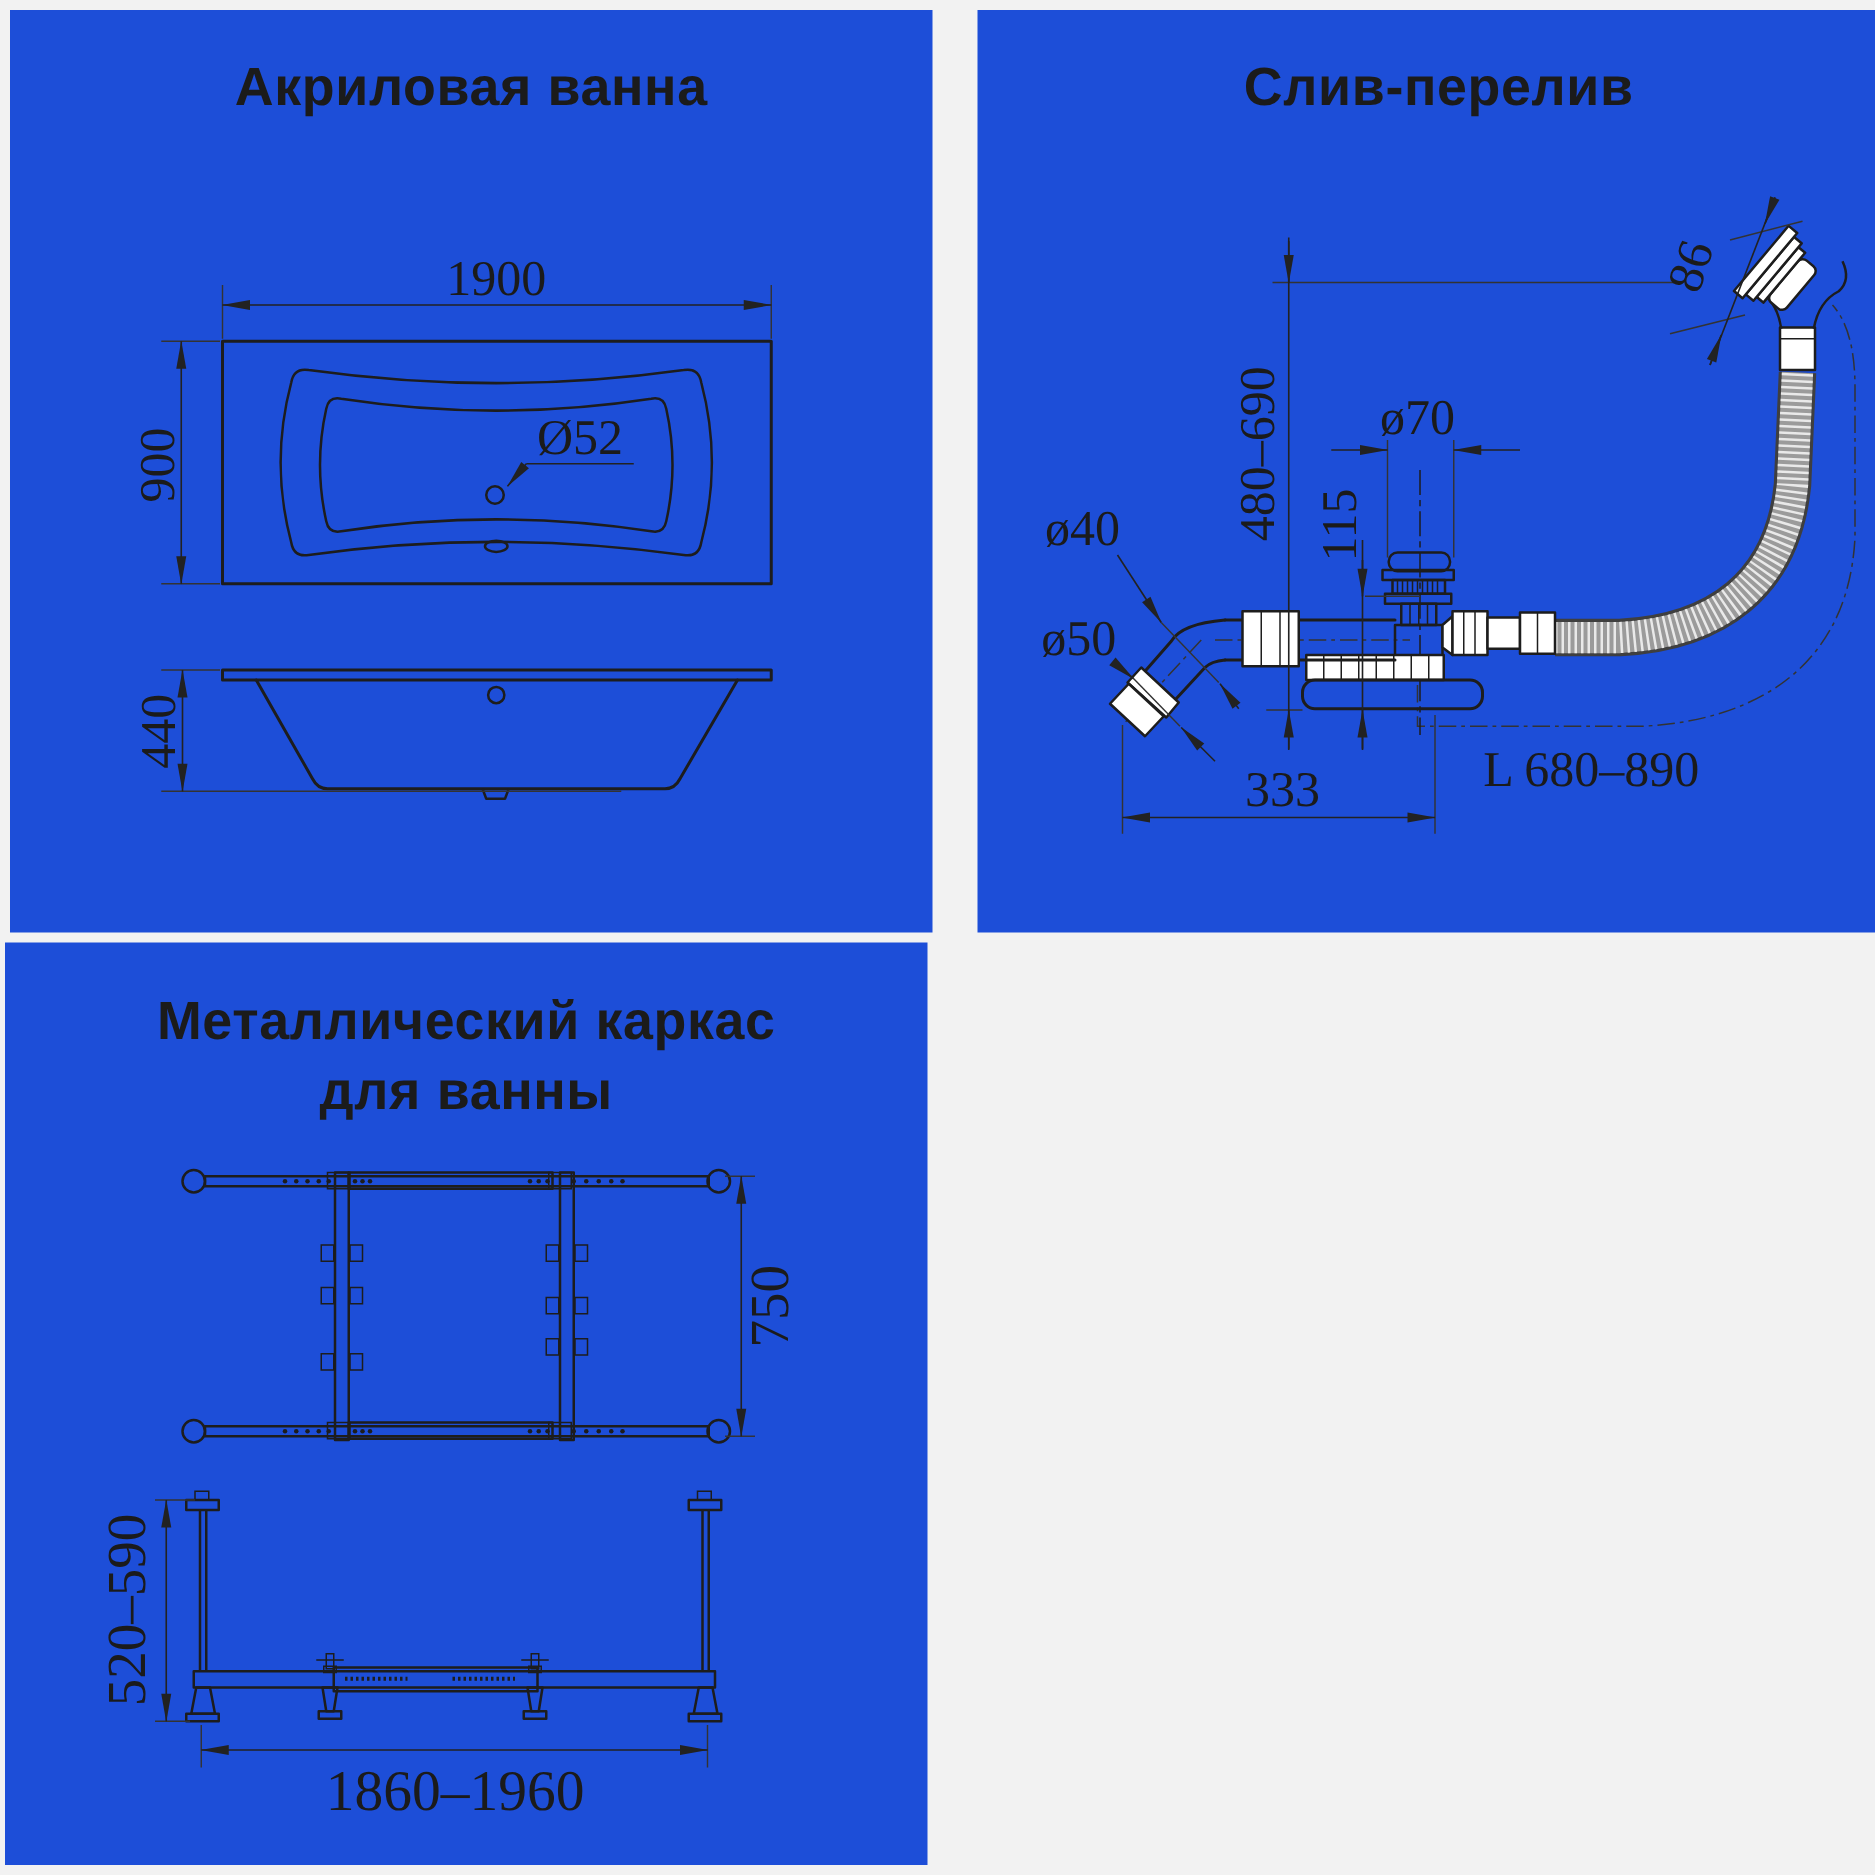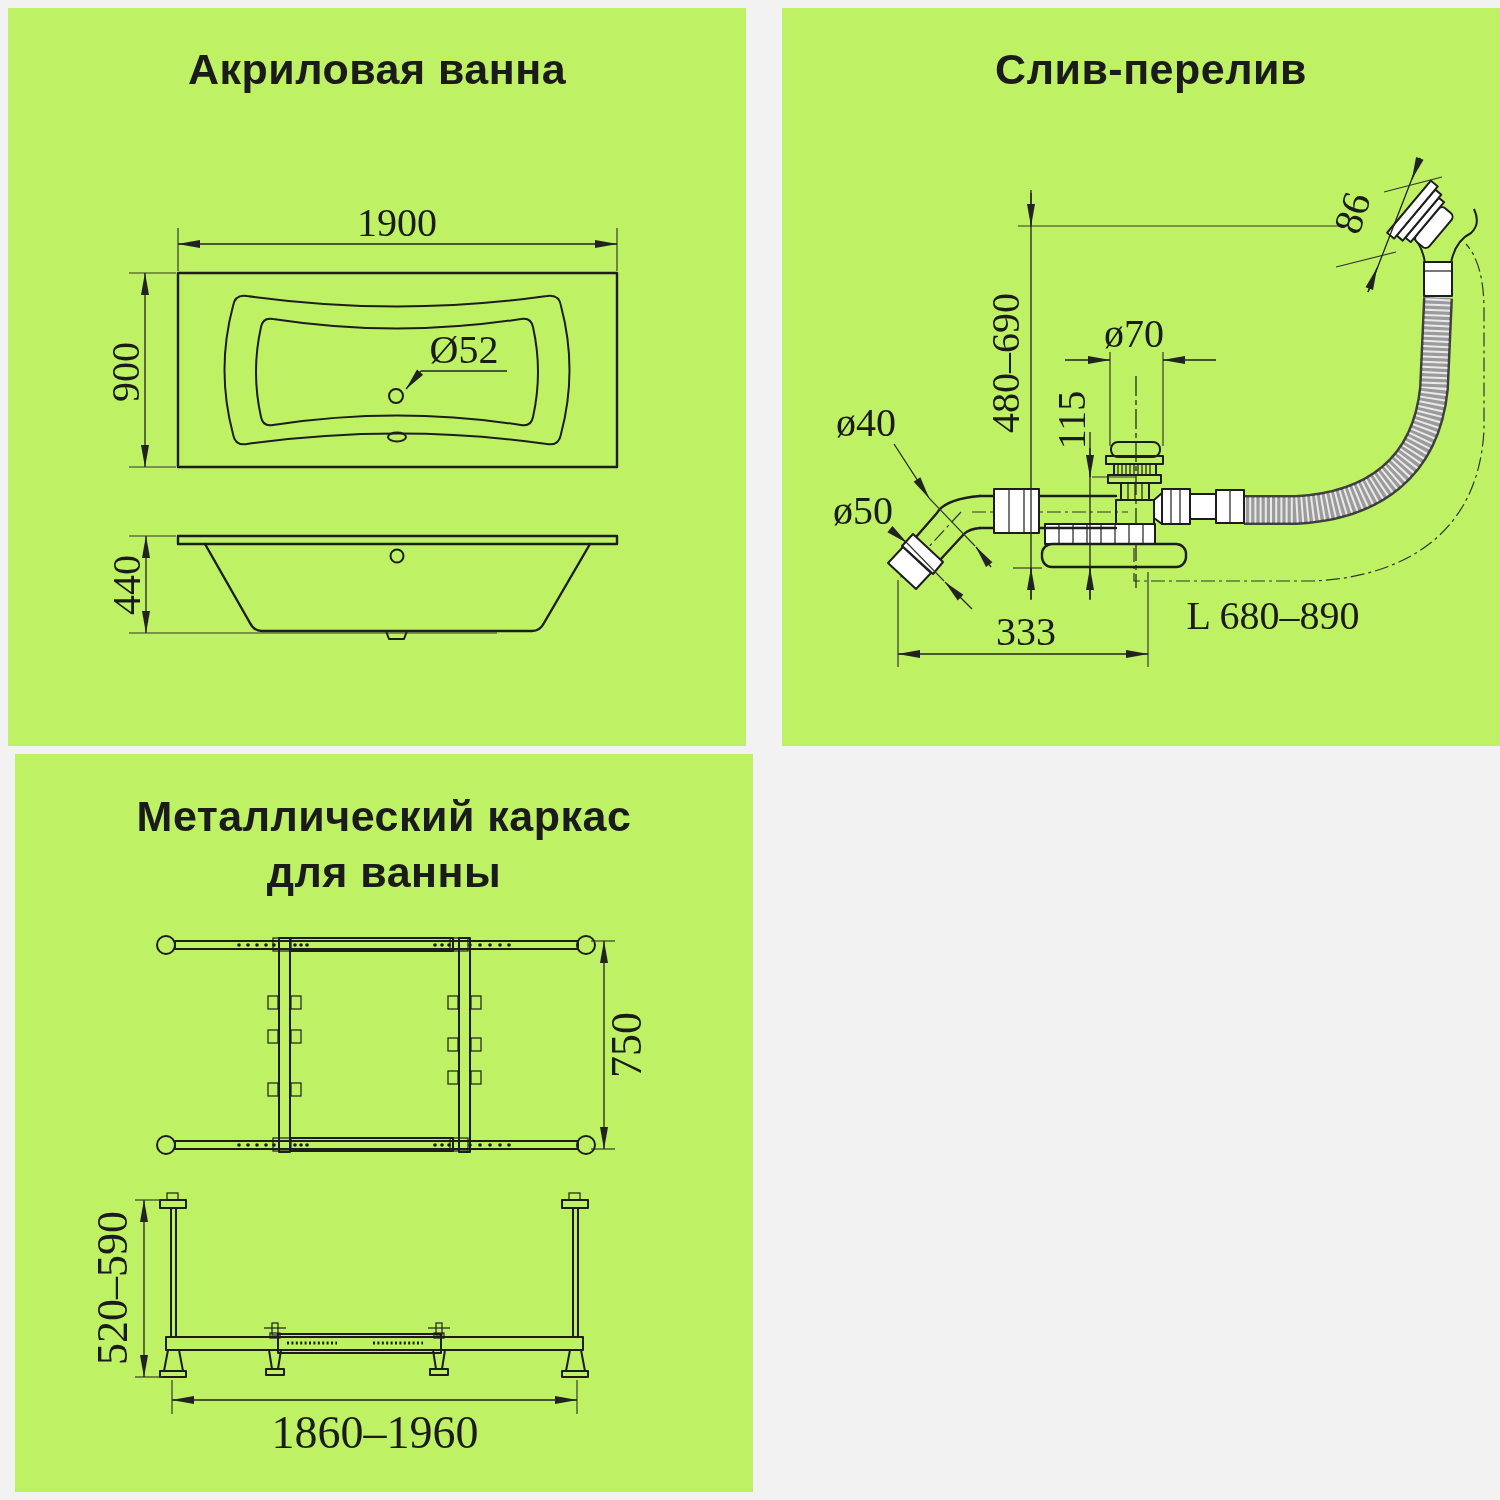--- a/index.html
+++ b/index.html
@@ -1,21 +1,21 @@
 <!DOCTYPE html>
 <html><head>
 <meta charset="utf-8">
 <style>
   html,body{margin:0;padding:0;}
   body{width:1500px;height:1500px;background:#f2f2f2;font-family:"Liberation Sans",sans-serif;}
   .canvas{position:relative;width:1500px;height:1500px;background:#f2f2f2;overflow:hidden;}
-  .panel{position:absolute;background:#bef264;}
+  .panel{position:absolute;background:#1d4ed8;}
   #panel-bathtub{left:8px;top:8px;width:738px;height:738px;}
   #panel-drain{left:782px;top:8px;width:738px;height:738px;}
-  #panel-frame{left:15px;top:754px;width:738px;height:738px;}
+  #panel-frame{left:4px;top:754px;width:738px;height:738px;}
   svg{display:block;}
   .title{font-family:"Liberation Sans",sans-serif;font-size:43px;font-weight:600;fill:#1b1b1b;letter-spacing:.5px;}
   .dim{font-family:"Liberation Serif",serif;fill:#1b1b1b;}
   .d40{font-size:40px;}
   .d44{font-size:44px;}
   .d46{font-size:46px;}
   .ln{stroke:#222;stroke-width:1.3;fill:none;}
   .ext{stroke:#333;stroke-width:1.15;fill:none;}
   .draw{stroke:#1d1d1d;stroke-width:2.4;fill:none;stroke-linecap:round;stroke-linejoin:round;}
   .draw2{stroke:#1d1d1d;stroke-width:2;fill:none;stroke-linejoin:round;}

